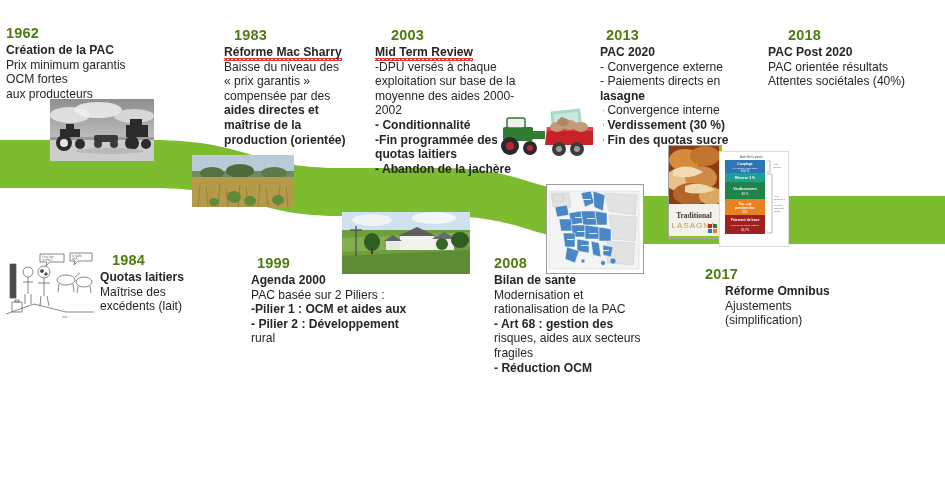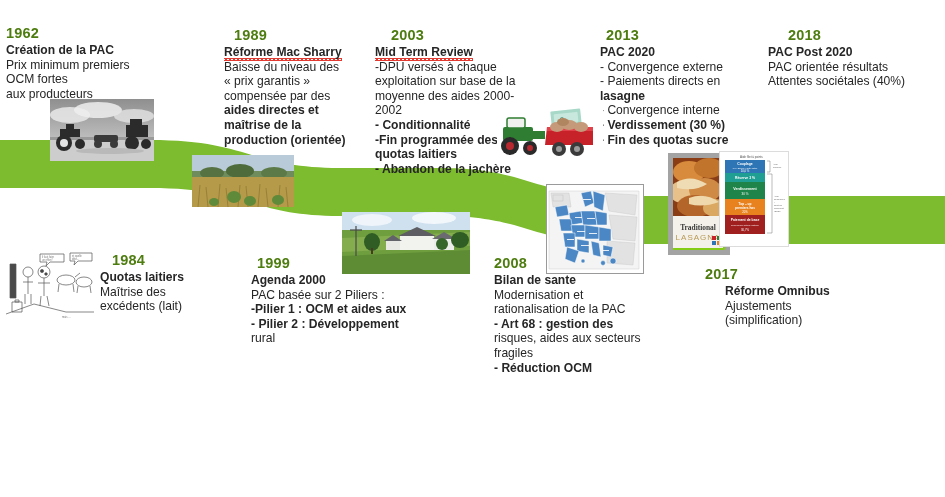--- a/index.html
+++ b/index.html
@@ -278,21 +278,21 @@
         <rect x="10" y="11" width="18" height="10" rx="2" fill="#f0f0ee" stroke="#2f7d32" stroke-width="1.5"></rect>
         <rect x="34" y="24" width="14" height="8" fill="#2f7d32"></rect>
         <circle cx="13" cy="39" r="9" fill="#2a2a2a"></circle>
           <circle cx="13" cy="39" r="4" fill="#b8282f"></circle>
         <circle cx="33" cy="41" r="7" fill="#2a2a2a"></circle>
           <circle cx="33" cy="41" r="3" fill="#b8282f"></circle>
       </g>
     </svg>
   </div>
 
-  <div class="photo" style="left:668px;top:153px;width:52px;height:92px;background:#84cc16;border:5px solid #a3a3a3;">
+  <div class="photo" style="left:668px;top:145px;width:52px;height:92px;background:#84cc16;border:1px solid #a3a3a3;">
     <svg width="50" height="90" viewBox="0 0 50 90">
       <rect width="50" height="90" fill="#ffffff"></rect>
       <rect x="0" y="0" width="50" height="60" fill="#8a3c14"></rect>
       <g>
         <ellipse cx="16" cy="14" rx="16" ry="11" fill="#d88b3c"></ellipse>
         <ellipse cx="36" cy="10" rx="15" ry="10" fill="#c0742c"></ellipse>
         <ellipse cx="10" cy="34" rx="14" ry="11" fill="#e8c08a"></ellipse>
         <ellipse cx="32" cy="32" rx="16" ry="12" fill="#cf8a45"></ellipse>
         <ellipse cx="22" cy="48" rx="18" ry="11" fill="#b4652a"></ellipse>
         <ellipse cx="42" cy="50" rx="12" ry="9" fill="#dba861"></ellipse>
@@ -354,37 +354,37 @@
         <text x="54" y="57">paiement</text>
           <text x="54" y="60">(DPB)</text>
       </g>
     </svg>
   </div>
 
   <div class="block" style="left:6px;top:25px;width:150px;">
     <div class="year">1962</div>
     <div class="body">
       <div class="hd">Création de la PAC</div>
-      <div>Prix minimum premiers</div>
+      <div>Prix minimum garantis</div>
       <div>OCM fortes</div>
       <div>aux producteurs</div>
     </div>
   </div>
 
   <div class="block" style="left:100px;top:252px;width:150px;">
     <div class="year" style="padding-left:12px;">1984</div>
     <div class="body">
       <div class="hd">Quotas laitiers</div>
       <div>Maîtrise des</div>
       <div>excédents (lait)</div>
     </div>
   </div>
 
   <div class="block" style="left:224px;top:27px;width:150px;">
-    <div class="year" style="padding-left:10px;">1989</div>
+    <div class="year" style="padding-left:10px;">1983</div>
     <div class="body">
       <div class="hd">
         <span class="sp">Réforme Mac Sharry</span>
       </div>
       <div>Baisse du niveau des</div>
       <div>« prix garantis »</div>
       <div>compensée par des</div>
       <div class="hd">aides directes et</div>
       <div class="hd">maîtrise de la</div>
       <div class="hd">production (orientée)</div>

